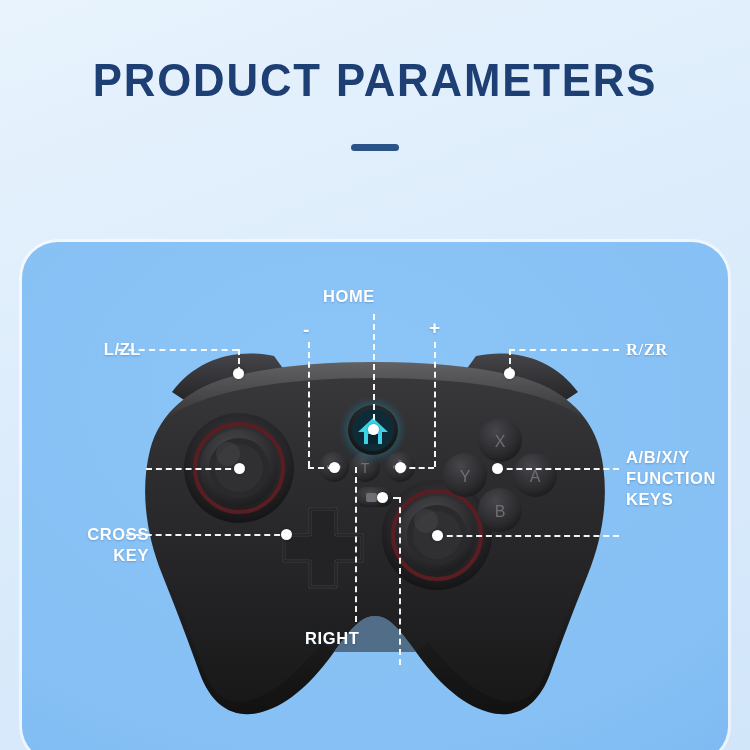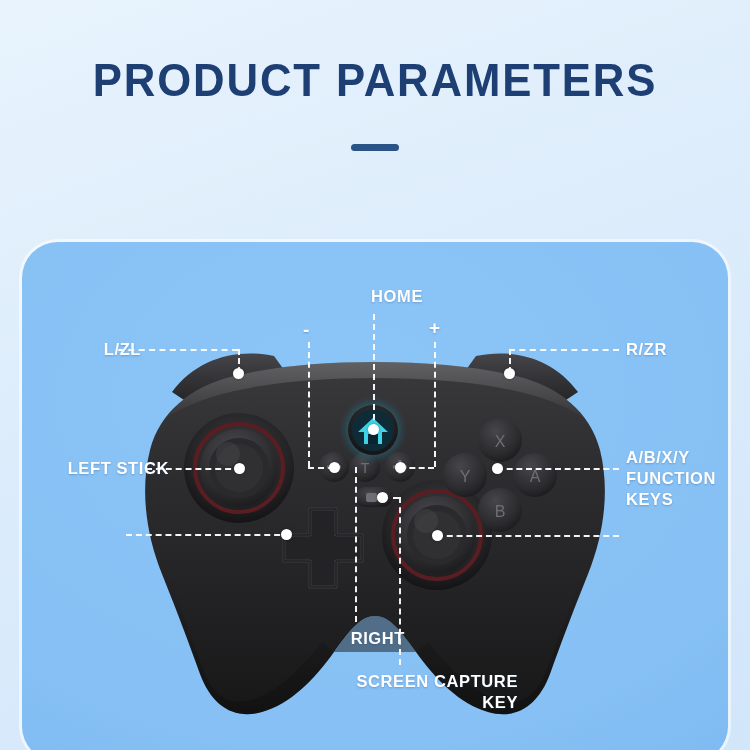--- a/index.html
+++ b/index.html
@@ -68,21 +68,21 @@
     position: absolute;
     color: #ffffff;
     font-size: 16.5px;
     font-weight: bold;
     letter-spacing: 0.6px;
     line-height: 21px;
     white-space: pre-line;
     text-shadow: 0 1px 2px rgba(30,70,120,0.30);
   }
   .callout-label.align-right { text-align: right; margin-left: 29px; }
-  .callout-label.align-center { text-align: right; }
+  .callout-label.align-center { text-align: left; }
 
   .sym-label {
     position: absolute;
     color: #ffffff;
     font-size: 19px;
     font-weight: bold;
     line-height: 19px;
     text-shadow: 0 1px 2px rgba(30,70,120,0.30);
   }
 
@@ -277,27 +277,26 @@
   <div class="leader-v" style="left:377px; top:255px; height:168px;"></div>
 
   <div class="callout-label align-center" style="left:301px; top:44px; width:100px;">HOME</div>
 
   <div class="sym-label" style="left:281px; top:78px;">-</div>
 
   <div class="sym-label" style="left:407px; top:76px;">+</div>
 
   <div class="callout-label align-right" style="left:0px; top:97px; width:90px;">L/ZL</div>
 
-  <div class="callout-label" style="left:604px; top:97px; width:100px;">R/ZR</div>
-
-  <div class="callout-label align-right" style="left:0px; top:216px; width:118px;">LEFT STICK</div>
-
+  <div class="callout-label" style="left:604px; top:97px; width:100px;font-family:Liberation Serif, serif;">R/ZR</div>
+
+
+  <div class="callout-label align-right" style="left:0px; top:282px; width:98px;">CROSS KEY</div>
 
   <div class="callout-label" style="left:604px; top:205px; width:110px;">A/B/X/Y
 FUNCTION
 KEYS</div>
 
 
   <div class="callout-label align-center" style="left:283px; top:386px; width:100px;">RIGHT</div>
 
-  <div class="callout-label align-center" style="left:296px; top:429px; width:200px;">SCREEN CAPTURE KEY</div>
 
 </div>
 
 </body></html>

